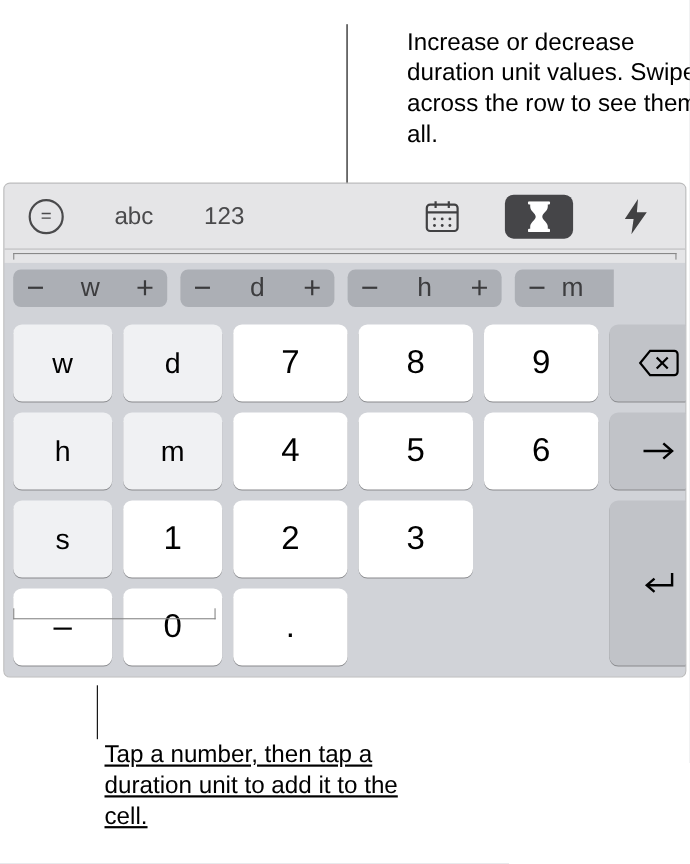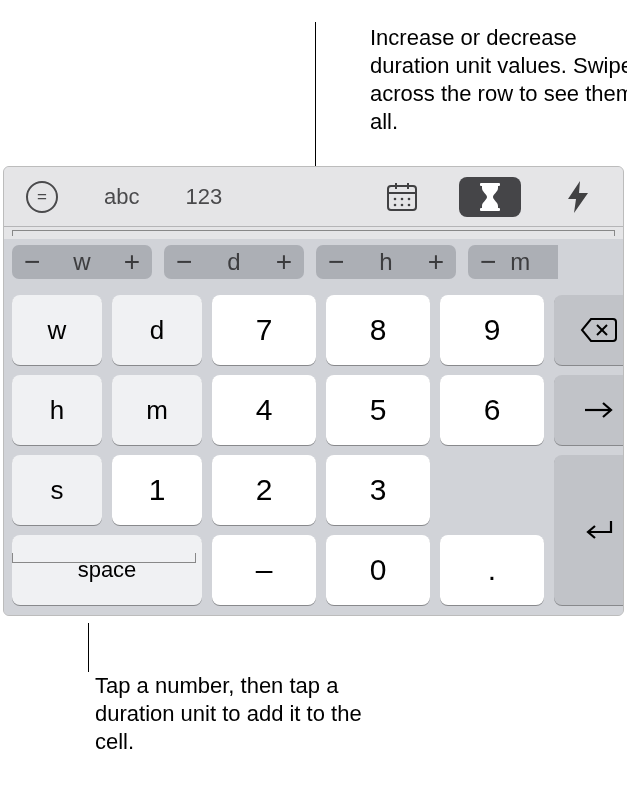--- a/index.html
+++ b/index.html
@@ -28,20 +28,21 @@
       height: 231px;
       background: #000;
     }
     .callout-bottom {
       position: absolute;
       left: 95px;
       top: 672px;
       width: 290px;
       font-size: 22px;
       line-height: 1.28;
+      text-decoration: underline;
     }
     .callout-bottom-line {
       position: absolute;
       left: 88px;
       top: 623px;
       width: 1px;
       height: 49px;
       background: #000;
     }
     .panel {
@@ -266,21 +267,20 @@
         <polyline points="20,3 28,10 20,17"></polyline>
       </svg>
     </div>
 
     <div class="key gray small">s</div>
     <div class="key white">1</div>
     <div class="key white">2</div>
     <div class="key white">3</div>
     <div class="key empty"></div>
 
-    <div class="key gray small space">space</div>
     <div class="key white">–</div>
     <div class="key white">0</div>
     <div class="key white">.</div>
     <div class="key fn" style="grid-row:3 / span 2;grid-column:6;">
       <svg width="32" height="26" viewBox="0 0 32 26" fill="none" stroke="#000" stroke-width="2.2">
         <polyline points="28,4 28,15 6,15"></polyline>
         <polyline points="12,9 5,15 12,21"></polyline>
       </svg>
     </div>
   </div>

